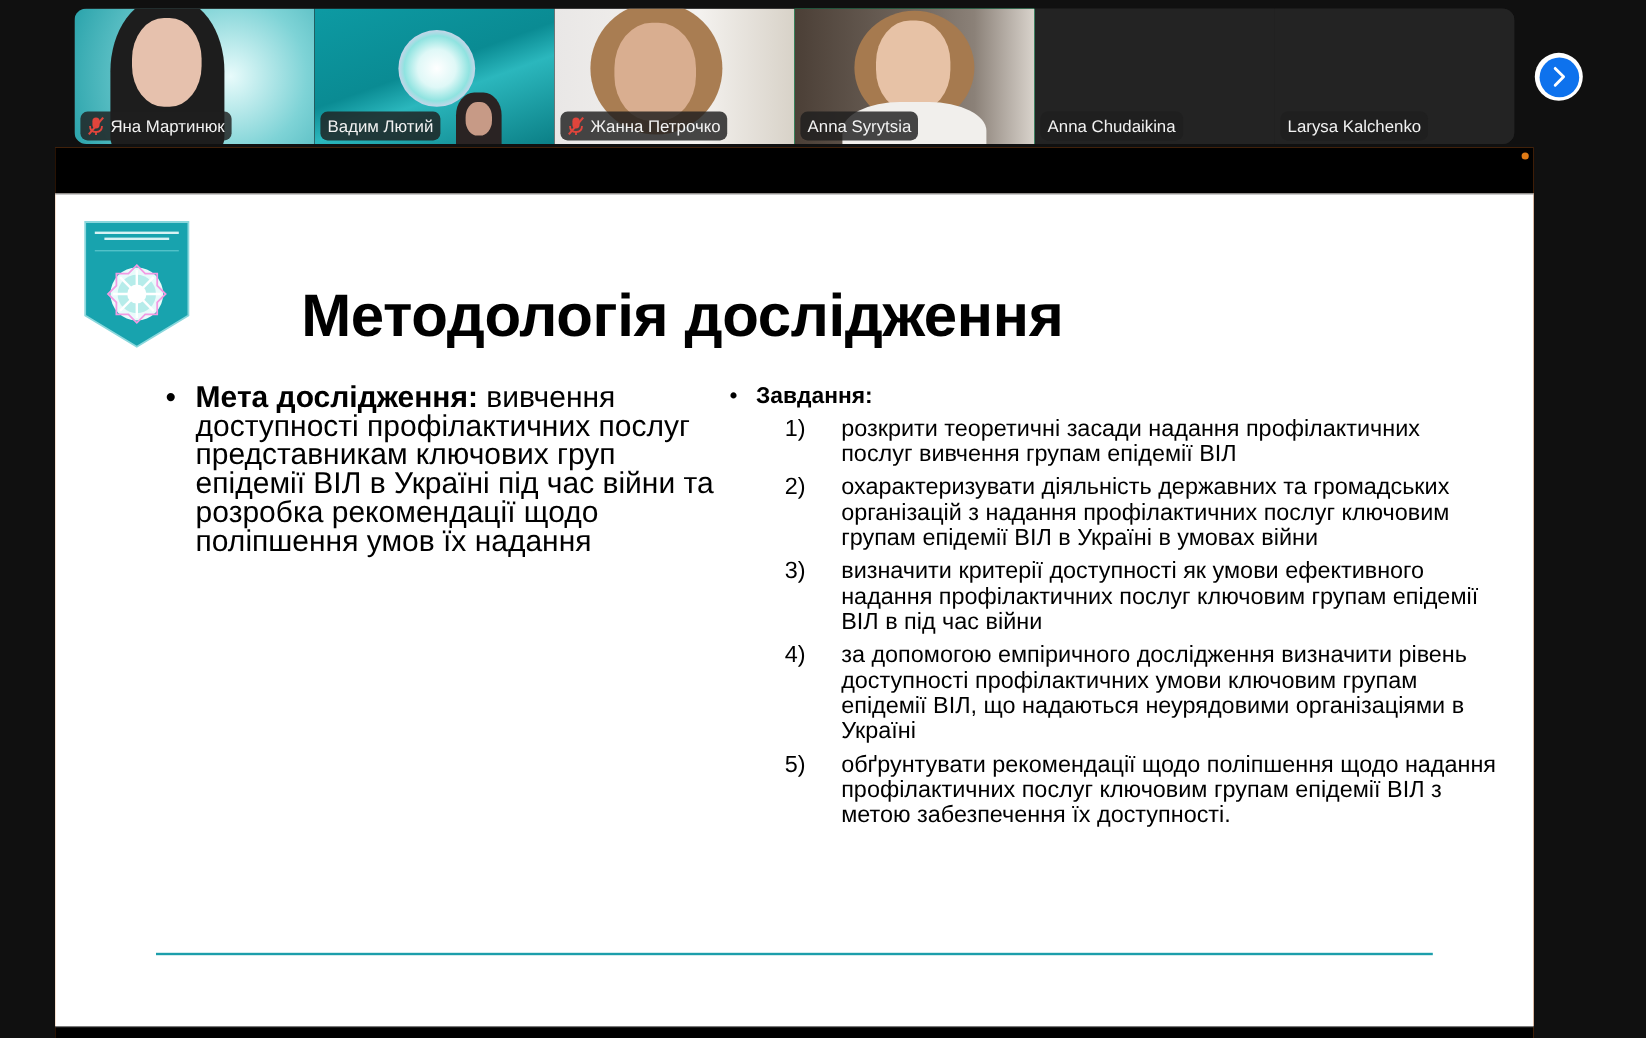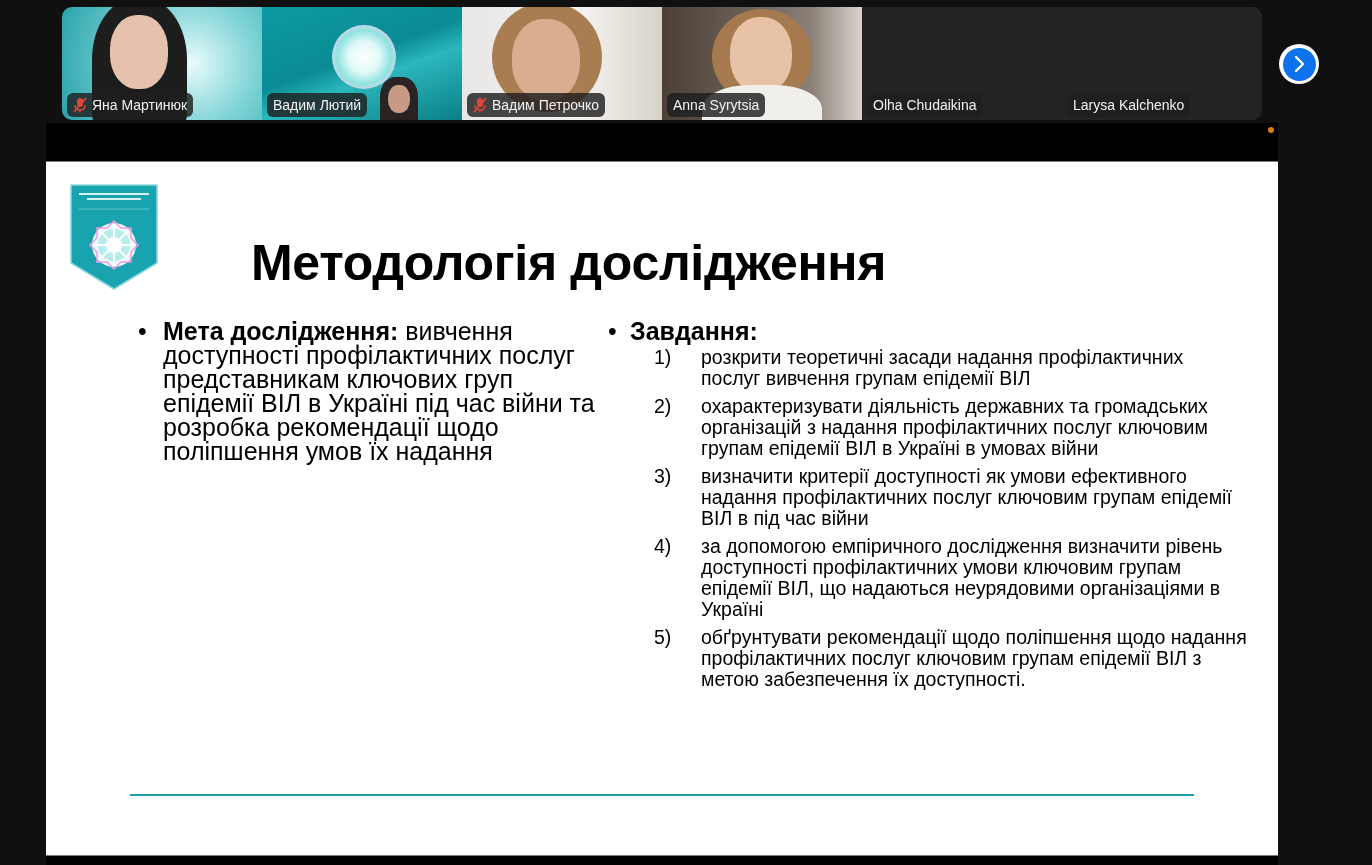--- a/index.html
+++ b/index.html
@@ -45,21 +45,21 @@
 
   .logo { position: absolute; left: 23px; top: 21px; width: 90px; height: 108px; }
   .slide-title { position: absolute; left: 205px; top: 72px; font-size: 50px; font-weight: bold; color: #000; letter-spacing: -0.3px; white-space: nowrap; font-family: "Liberation Sans", sans-serif; }
 
   .col-left { position: absolute; left: 92px; top: 157px; width: 470px; }
   .bullet { position: relative; padding-left: 25px; font-size: 25px; line-height: 24px; color: #000; margin-bottom: 12px; }
   .bullet::before { content: "•"; position: absolute; left: 0; top: 0; font-size: 25px; }
   .bullet b { font-weight: bold; }
 
   .col-right { position: absolute; left: 562px; top: 157px; width: 640px; }
-  .task-head { position: relative; padding-left: 22px; font-size: 25px; font-weight: bold; line-height: 24px; margin-bottom: 4px; }
+  .task-head { position: relative; padding-left: 22px; font-size: 19px; font-weight: bold; line-height: 24px; margin-bottom: 4px; }
   .task-head::before { content: "•"; position: absolute; left: 0; top: 0; font-weight: normal; }
   .task { position: relative; padding-left: 93px; font-size: 19.5px; line-height: 21px; color: #000; margin-bottom: 7px; }
   .task .num { position: absolute; left: 46px; top: 0; }
 
   .slide-rule { position: absolute; left: 84px; top: 632px; width: 1064px; height: 2px; background: #1c9eab; }
 </style>
 </head>
 <body>
 
 <div class="root">
@@ -101,39 +101,39 @@
       </div>
       <div class="name-tag">
         <span class="mic-off">
           <svg width="14" height="16" viewBox="0 0 14 16">
               <rect x="4" y="1" width="6" height="9" rx="3" fill="#e0453c"></rect>
               <path d="M2 8 Q2 13 7 13 Q12 13 12 8" stroke="#e0453c" stroke-width="1.5" fill="none"></path>
               <line x1="7" y1="13" x2="7" y2="15.5" stroke="#e0453c" stroke-width="1.5"></line>
               <line x1="1" y1="15" x2="13" y2="1" stroke="#e0453c" stroke-width="1.8"></line>
             </svg>
         </span>
-        <span>Вадим Петрочко</span>
+        <span>Жанна Петрочко</span>
       </div>
     </div>
 
     <div class="tile active">
       <div class="bg bg-room2">
         <div class="person hair3"></div>
         <div class="person face3"></div>
         <div class="person shirt3"></div>
       </div>
       <div class="name-tag">
         <span>Anna Syrytsia</span>
       </div>
     </div>
 
     <div class="tile">
       <div class="bg bg-dark"></div>
       <div class="name-tag">
-        <span>Olha Chudaikina</span>
+        <span>Anna Chudaikina</span>
       </div>
     </div>
 
     <div class="tile">
       <div class="bg bg-dark"></div>
       <div class="name-tag">
         <span>Larysa Kalchenko</span>
       </div>
     </div>
   </div>

